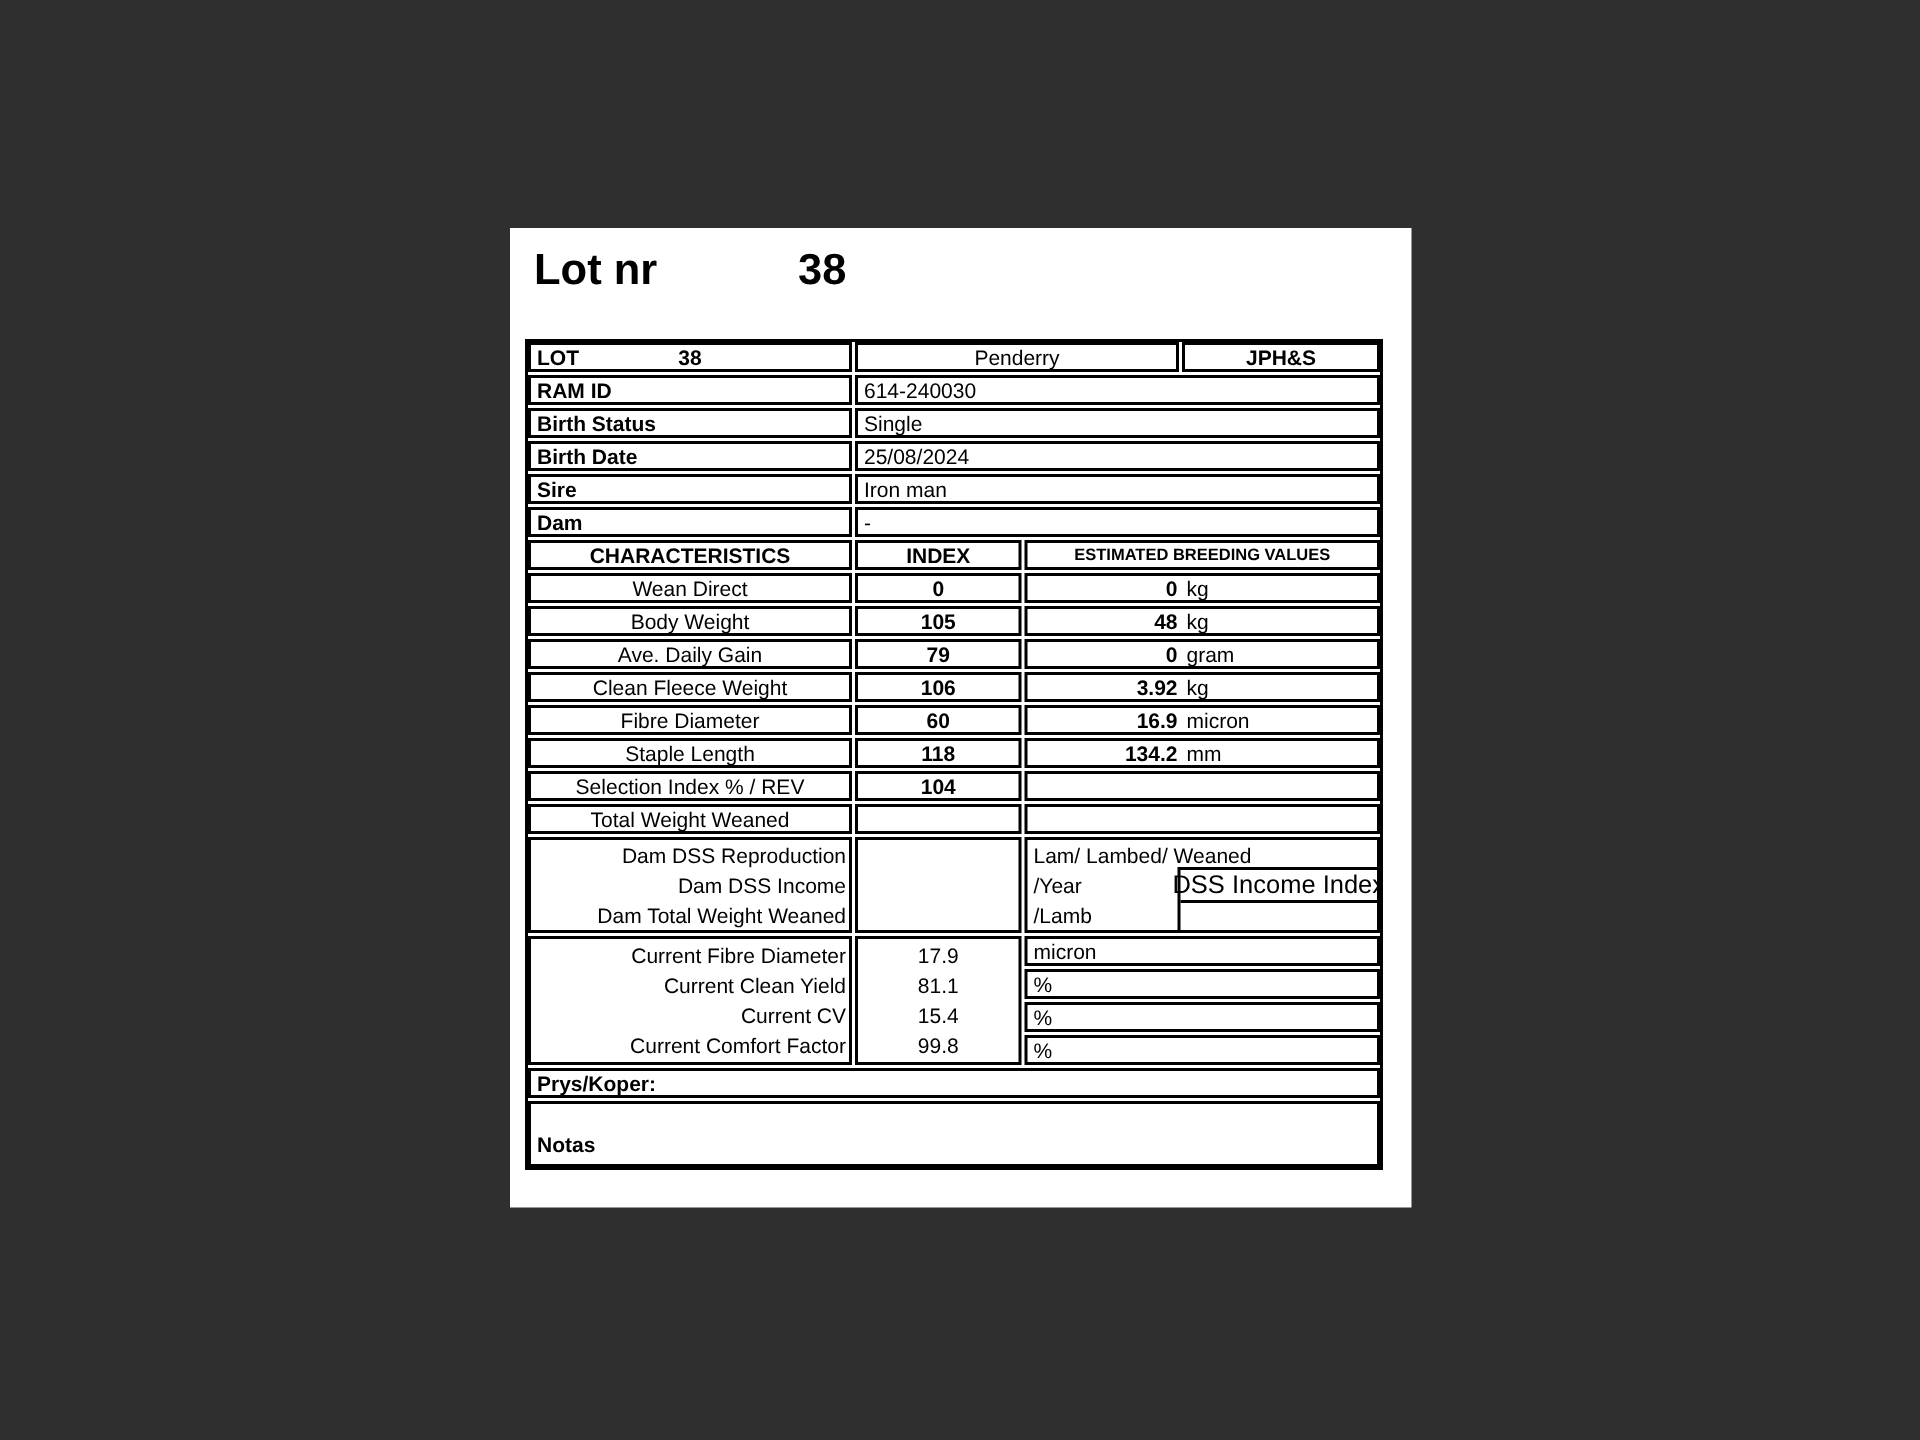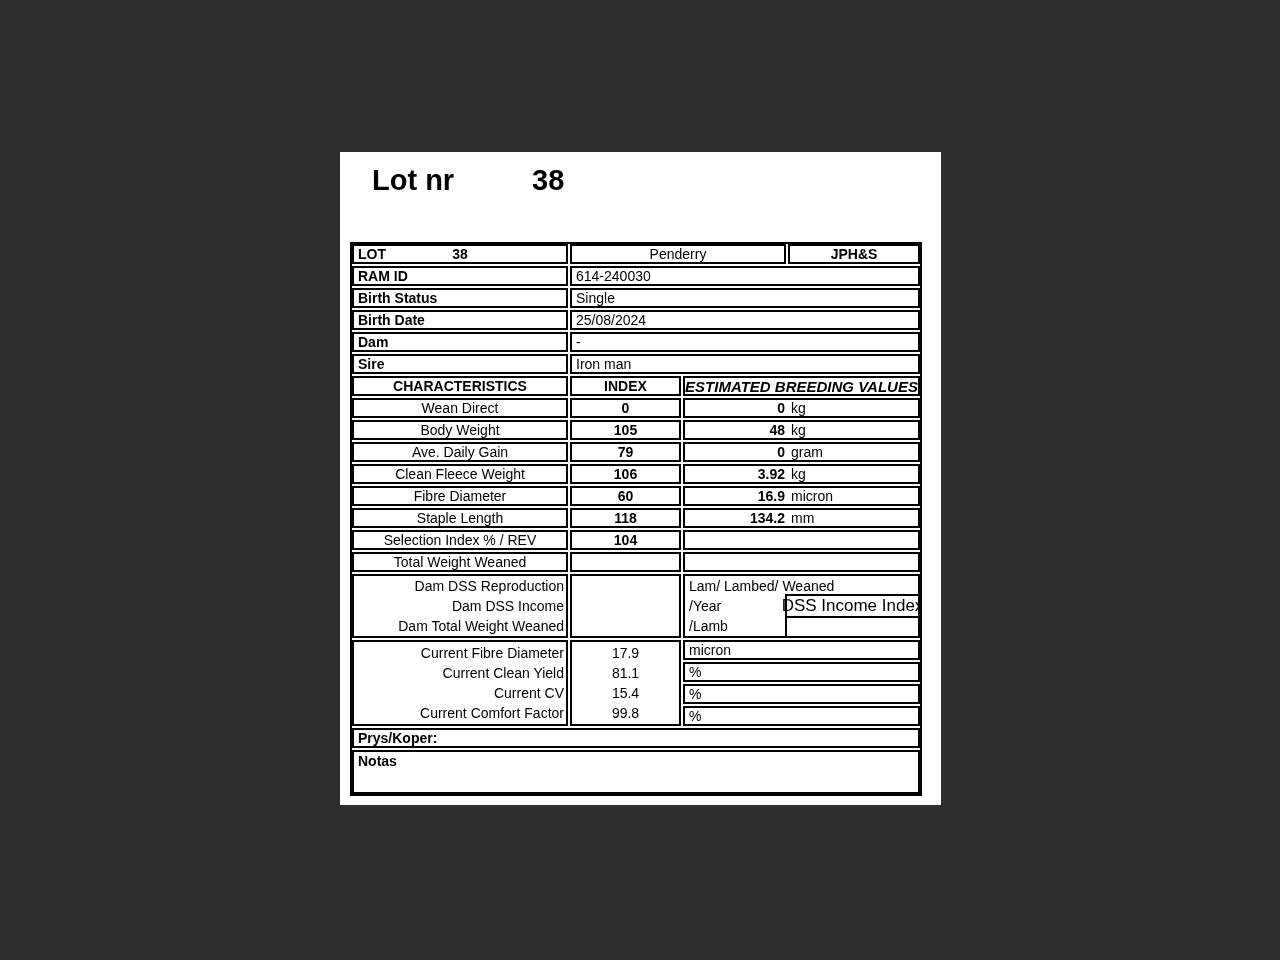--- a/index.html
+++ b/index.html
@@ -6,66 +6,66 @@
     --bg:#2f2f2f; --card:#ffffff; --ink:#000000;
   }
   *{box-sizing:border-box; margin:0; padding:0;}
   html,body{width:1280px;height:960px;}
   body{background:var(--bg); font-family:"Liberation Sans", sans-serif; color:var(--ink); position:relative; overflow:hidden;}
   .stage{position:absolute; inset:0;}
   .card{position:absolute; left:340px; top:152px; width:601px; height:653px; background:var(--card);}
 
   
   .title{position:absolute; left:0; top:12px; width:100%; height:40px; font-weight:bold; font-size:29px;}
-  .title-label{position:absolute; left:32px; top:0;}
+  .title-label{position:absolute; left:16px; top:0;}
   .title-num{position:absolute; left:192px; top:0;}
 
   
-  .sheet{position:absolute; left:10px; top:90px; width:572px; border:2px solid var(--ink); background:var(--card); display:flex; flex-direction:column; gap:2px;}
+  .sheet{position:absolute; left:10px; top:74px; width:572px; border:2px solid var(--ink); background:var(--card); display:flex; flex-direction:column; gap:2px;}
   .r{display:flex; gap:2px;}
   .c{border:2px solid var(--ink); background:var(--card); height:20px; display:flex; align-items:center; font-size:14px; overflow:hidden; white-space:nowrap;}
   .w-a{width:216px;}
   .w-b{width:111px;}
   .w-c{flex:1;}
   .w-c2{width:132px;}
   .bold{font-weight:bold;}
   .pl{padding-left:4px;}
   .center{justify-content:center;}
   .right{justify-content:flex-end; padding-right:2px;}
 
   
   .lot-cell{position:relative;}
   .lot-cell .lot-num{position:absolute; left:0; top:0; width:100%; height:100%; display:flex; align-items:center; justify-content:center;}
 
   
   .ebv{padding:0;}
   .ebv .num{width:100px; text-align:right; font-weight:bold;}
   .ebv .unit{padding-left:6px;}
 
-  .hdr{font-size:15px;font-style:italic;}
+  .hdr{font-size:11px;}
 
   
   .tall3{height:64px; flex-direction:column; align-items:stretch; justify-content:center;}
   .tall3 .ln{height:20px; display:flex; align-items:center;}
   .tall3 .ln.right{justify-content:flex-end; padding-right:2px;}
   .tall3 .ln.left{justify-content:flex-start; padding-left:4px;}
   .dam-ebv{position:relative;}
   .income-box{position:absolute; left:100px; top:18px; right:-2px; bottom:-2px; border:2px solid var(--ink); background:var(--card); display:flex; flex-direction:column;}
   .income-box .inc-top{height:22px; border-bottom:2px solid var(--ink); display:flex; align-items:center; justify-content:center; font-size:17px;}
   .income-box .inc-bottom{flex:1;}
 
   
   .tall4{height:86px; flex-direction:column; align-items:stretch; justify-content:space-between; padding:1px 0;}
   .tall4 .ln{height:20px; display:flex; align-items:center;}
   .tall4 .ln.right{justify-content:flex-end; padding-right:2px;text-align:right;}
   .tall4 .ln.center{justify-content:center;}
   .unit-stack{flex:1; display:flex; flex-direction:column; gap:2px;}
   .unit-stack .c{width:100%;}
 
-  .notes-cell{height:44px; align-items:flex-start; padding-top:1px;}
+  .notes-cell{height:44px; align-items:flex-start; padding-top:19px;}
 </style>
 </head>
 <body>
 
 <div class="stage">
   <div class="card">
 
     <div class="title">
       <span class="title-label">Lot nr</span>
       <span class="title-num">38</span>
@@ -88,26 +88,26 @@
       </div>
       <div class="r">
         <div class="c w-a bold pl">Birth Status</div>
         <div class="c w-c pl">Single</div>
       </div>
       <div class="r">
         <div class="c w-a bold pl">Birth Date</div>
         <div class="c w-c pl">25/08/2024</div>
       </div>
       <div class="r">
+        <div class="c w-a bold pl">Sire</div>
+        <div class="c w-c pl">Iron man</div>
+      </div>
+      <div class="r">
         <div class="c w-a bold pl">Dam</div>
         <div class="c w-c pl">-</div>
-      </div>
-      <div class="r">
-        <div class="c w-a bold pl">Sire</div>
-        <div class="c w-c pl">Iron man</div>
       </div>
 
       <div class="r">
         <div class="c w-a center bold">CHARACTERISTICS</div>
         <div class="c w-b center bold">INDEX</div>
         <div class="c w-c center bold hdr">ESTIMATED BREEDING VALUES</div>
       </div>
 
       <div class="r">
         <div class="c w-a center">Wean Direct</div>

